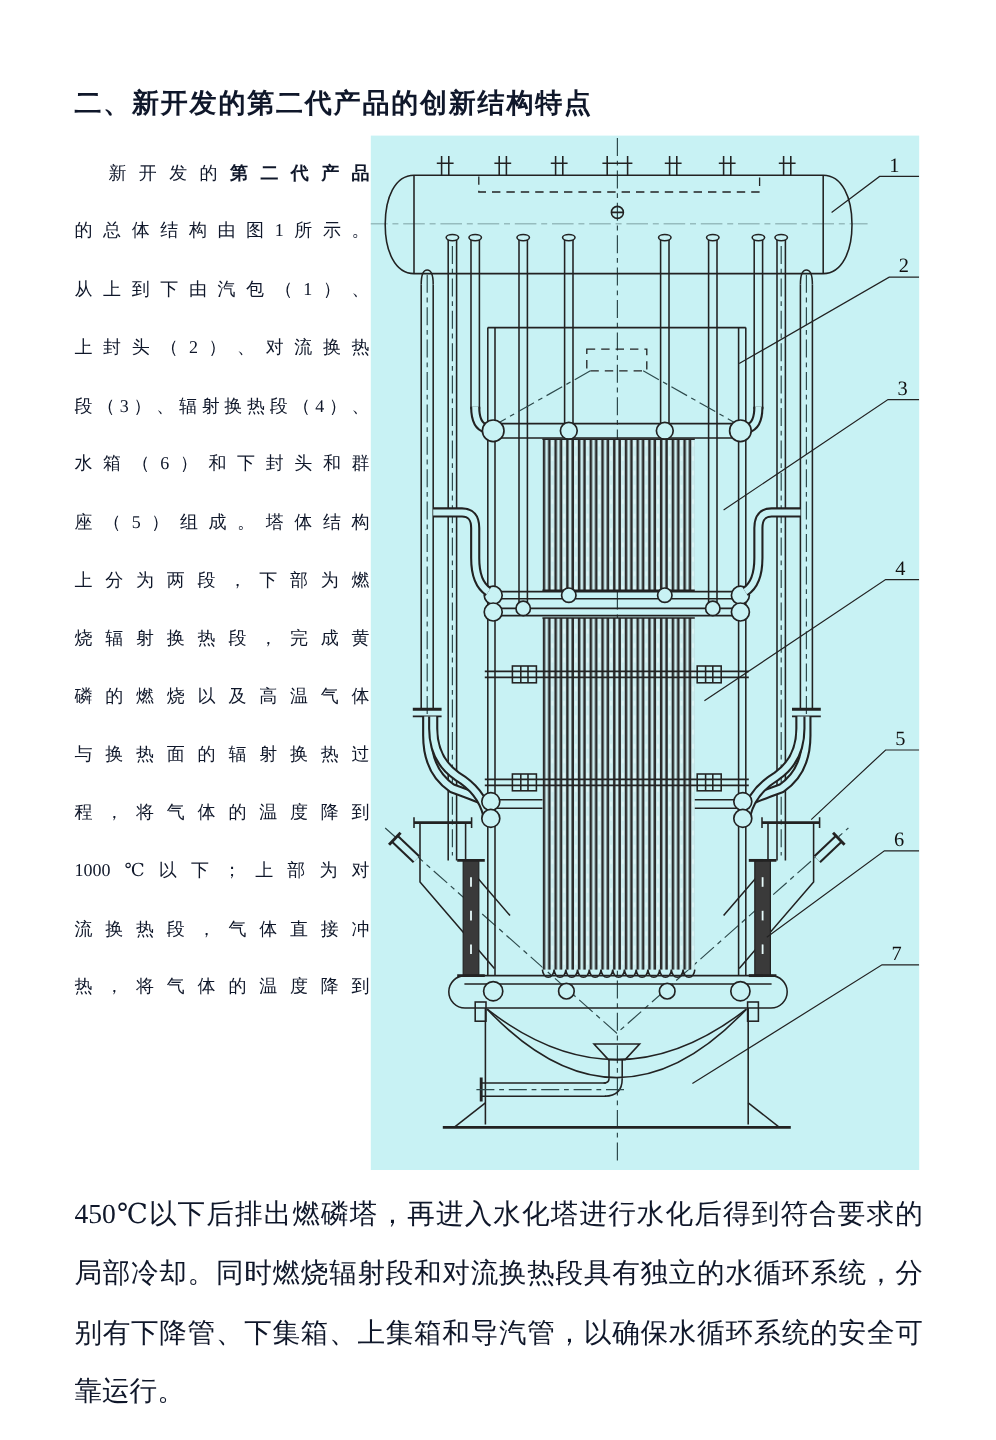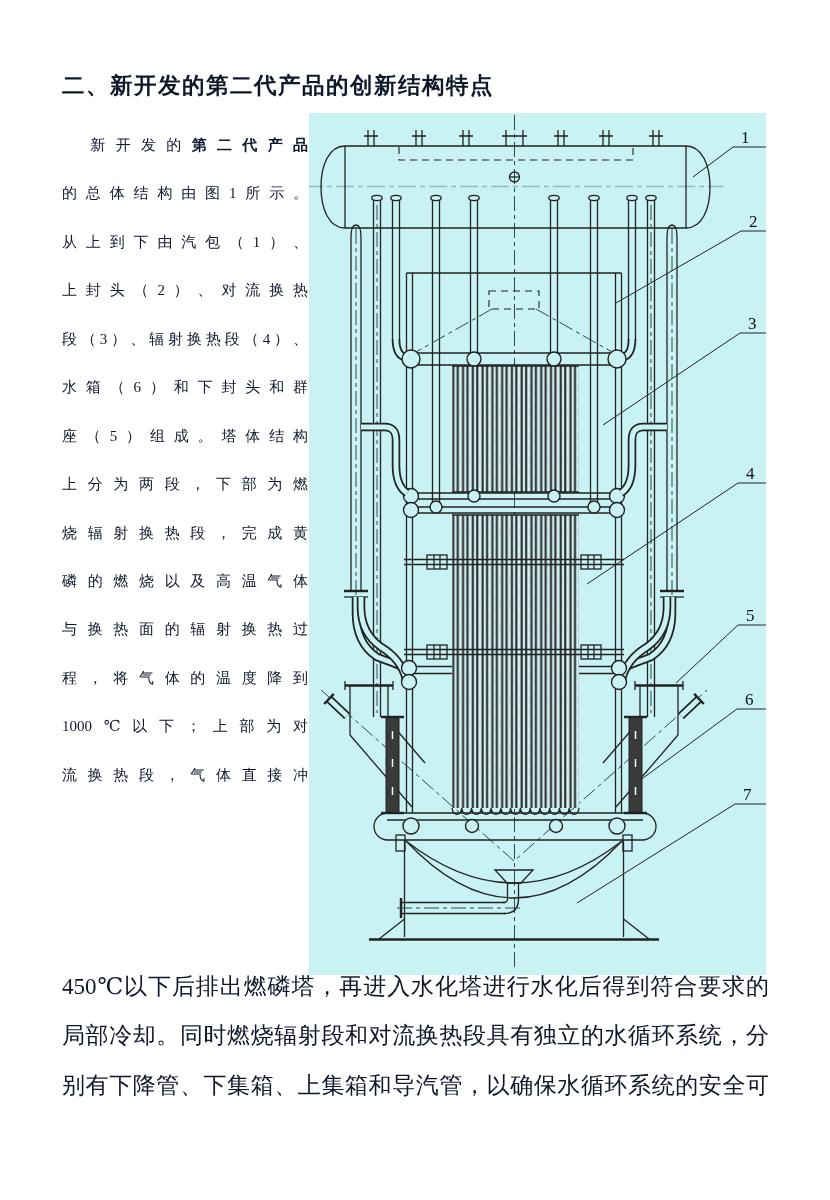--- a/index.html
+++ b/index.html
@@ -5,21 +5,21 @@
   html,body{margin:0;padding:0;background:#ffffff;}
   #page{position:relative;width:830px;height:1200px;background:#ffffff;overflow:hidden;
         font-family:"Liberation Serif","DejaVu Serif",serif;color:#0f172a;}
   #heading{position:absolute;left:62px;top:70px;font-size:22.5px;font-weight:bold;
            letter-spacing:1.5px;white-space:nowrap;}
   #leftcol{position:absolute;left:62px;top:121px;width:246px;}
   #leftcol .tline{height:48.45px;line-height:48.45px;font-size:15px;
                   text-align:justify;text-align-last:justify;overflow:hidden;}
   #leftcol .indent{display:inline-block;width:18px;}
   .boldrun{font-weight:bold;}
-  #bottomcol{position:absolute;left:62px;top:962px;width:707px;}
+  #bottomcol{position:absolute;left:62px;top:987px;width:707px;}
   #bottomcol .tline{height:49.4px;line-height:49.4px;font-size:23px;
                     text-align:justify;text-align-last:justify;overflow:hidden;}
   #bottomcol .tline.last{text-align-last:left;}
   #figure{position:absolute;left:309px;top:113px;width:457px;height:862px;background:#c8f2f4;}
   #figure svg{display:block;}
   .ln{stroke:#222;stroke-width:1.3;fill:none;}
   .thick{stroke:#222;stroke-width:2.4;fill:none;}
   .dash{stroke:#222;stroke-width:1.1;fill:none;stroke-dasharray:7 5;}
   .cdot{stroke:#2e4a4c;stroke-width:1;fill:none;stroke-dasharray:15 4 4 4;}
   .gdot{stroke:#96bcbe;stroke-width:1.3;fill:none;stroke-dasharray:18 4 5 4;}
@@ -44,26 +44,28 @@
     <div class="tline">段（3）、辐射换热段（4）、</div>
     <div class="tline">水箱（6）和下封头和群</div>
     <div class="tline">座（5）组成。塔体结构</div>
     <div class="tline">上分为两段，下部为燃</div>
     <div class="tline">烧辐射换热段，完成黄</div>
     <div class="tline">磷的燃烧以及高温气体</div>
     <div class="tline">与换热面的辐射换热过</div>
     <div class="tline">程，将气体的温度降到</div>
     <div class="tline">1000℃以下；上部为对</div>
     <div class="tline">流换热段，气体直接冲</div>
+    <div class="tline">热，将气体的温度降到</div>
   </div>
 
   <div id="bottomcol">
     <div class="tline">450℃以下后排出燃磷塔，再进入水化塔进行水化后得到符合要求的</div>
     <div class="tline">局部冷却。同时燃烧辐射段和对流换热段具有独立的水循环系统，分</div>
     <div class="tline">别有下降管、下集箱、上集箱和导汽管，以确保水循环系统的安全可</div>
+    <div class="tline last">靠运行。</div>
   </div>
 
   <div id="figure">
     <svg width="457" height="862" viewBox="0 0 457 862">
       <defs>
         <pattern id="tubepat" width="9.77" height="12" patternUnits="userSpaceOnUse">
           <rect width="9.77" height="12" fill="#cdeef0"></rect>
           <line x1="2.2" y1="0" x2="2.2" y2="12" stroke="#2b2b2b" stroke-width="2.1"></line>
           <line x1="7.5" y1="0" x2="7.5" y2="12" stroke="#2b2b2b" stroke-width="2.1"></line>
           <line x1="4.85" y1="3" x2="4.85" y2="7" stroke="#eafcfc" stroke-width="1"></line>

